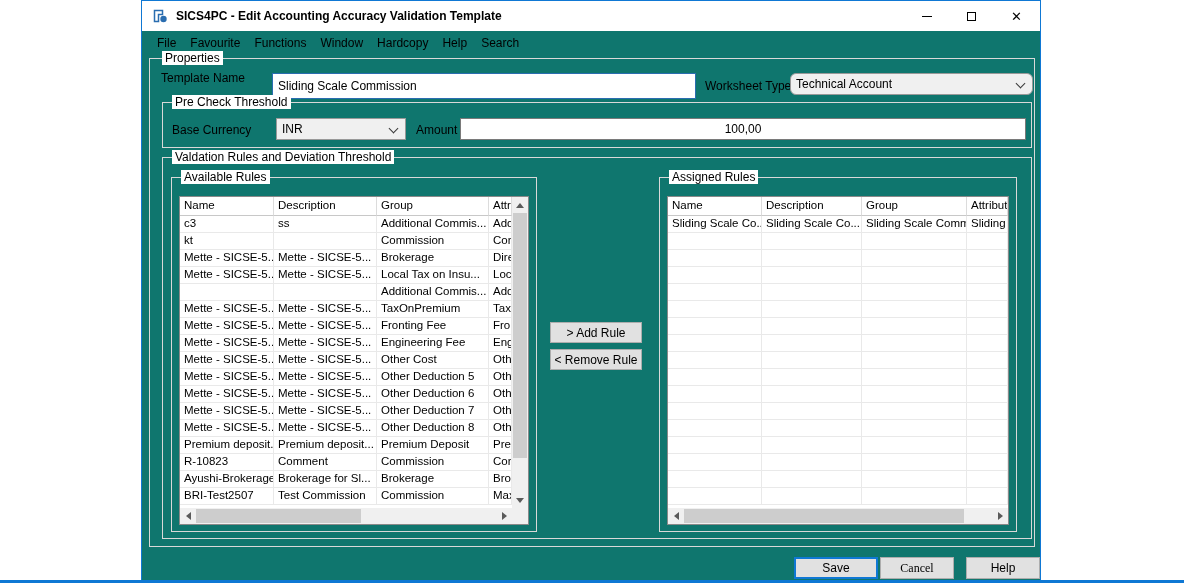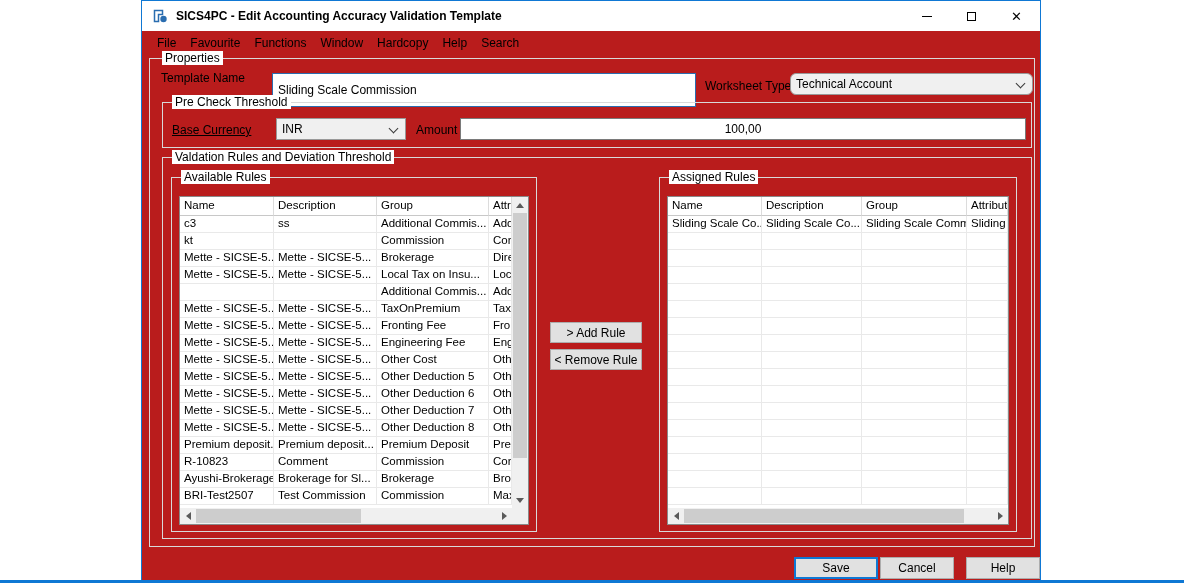--- a/index.html
+++ b/index.html
@@ -1,20 +1,20 @@
 <!DOCTYPE html>
 <html><head>
 <meta charset="utf-8">
 <style>
   * { box-sizing: border-box; margin: 0; padding: 0; }
   html, body { width: 1184px; height: 583px; background: #fff; overflow: hidden;
                font-family: "Liberation Sans", sans-serif; color: #000; position: relative; }
 
   .window { position: absolute; left: 141px; top: 0; width: 900px; height: 581px;
-            background: #b91c1c; border: 1px solid #0f78d4; }
+            background: #0f766e; border: 1px solid #0f78d4; }
 
   
   .titlebar { position: absolute; left: 0; top: 0; width: 100%; height: 30px; background: #fff; }
   .app-icon { position: absolute; left: 10px; top: 7px; width: 16px; height: 16px; }
   .title-text { position: absolute; left: 34px; top: 8px; font-size: 12px; font-weight: bold; white-space: nowrap; }
   .cap { position: absolute; top: 1px; width: 45px; height: 29px; display: flex; align-items: center; justify-content: center; }
   .cap-min { right: 91px; } .cap-max { right: 46px; } .cap-close { right: 1px; font-size: 13px; }
   .min-glyph { width: 10px; height: 1px; background: #000; }
   .max-glyph { width: 9px; height: 9px; border: 1px solid #000; }
 
@@ -104,31 +104,31 @@
     <span class="mi">Hardcopy</span>
     <span class="mi">Help</span>
     <span class="mi">Search</span>
   </div>
 
   <div class="gb" style="left:7px; top:57px; width:886px; height:489px;">
     <span class="gbl" style="left:12px;">Properties</span>
   </div>
 
   <span class="lbl" style="left:19px; top:70px;">Template Name</span>
-  <input class="txt focus" style="left: 130px; top: 72px; width: 424px; height: 34px;" value="Sliding Scale Commission">
+  <input class="txt focus" style="left: 130px; top: 72px; width: 424px; height: 26px;" value="Sliding Scale Commission">
   <span class="lbl" style="left:563px; top:78px;">Worksheet Type</span>
   <div class="combo" style="left:648px; top:72px; width:243px; height:22px;border-radius:6px;">
     <span>Technical Account</span>
     <div class="chev"></div>
   </div>
 
   <div class="gb" style="left:20px; top:101px; width:870px; height:46px;">
     <span class="gbl" style="left:9px;">Pre Check Threshold</span>
   </div>
-  <span class="lbl" style="left:30px; top:122px;text-decoration:underline;">Base Currency</span>
+  <span class="lbl" style="left:30px; top:122px;">Base Currency</span>
   <div class="combo" style="left:134px; top:117px; width:130px; height:22px;">
     <span>INR</span>
     <div class="chev"></div>
   </div>
   <span class="lbl" style="left:274px; top:122px;">Amount</span>
   <input class="txt num" style="left: 318px; top: 117px; width: 566px; height: 22px;" value="100,00">
 
   <div class="gb" style="left:20px; top:156px; width:870px; height:382px;">
     <span class="gbl" style="left:9px;">Valdation Rules and Deviation Threshold</span>
   </div>
@@ -394,18 +394,18 @@
           <div class="tri-left"></div>
         </div>
       <div class="hthumb" style="left:16px; width:280px;"></div>
       <div class="sbtn" style="right:0;">
           <div class="tri-right"></div>
         </div>
     </div>
   </div>
 
   <button class="btn primary" style="left:652px; top:556px; width:84px; height:22px;">Save</button>
-  <button class="btn" style="left:738px; top:556px; width:74px; height:22px;">Cancel</button>
+  <button class="btn" style="left:738px; top:556px; width:74px; height:22px;font-family:Liberation Serif, serif;">Cancel</button>
   <button class="btn" style="left:824px; top:556px; width:74px; height:22px;">Help</button>
 
 </div>
 
 <div class="bottom-accent"></div>
 
 </body></html>

